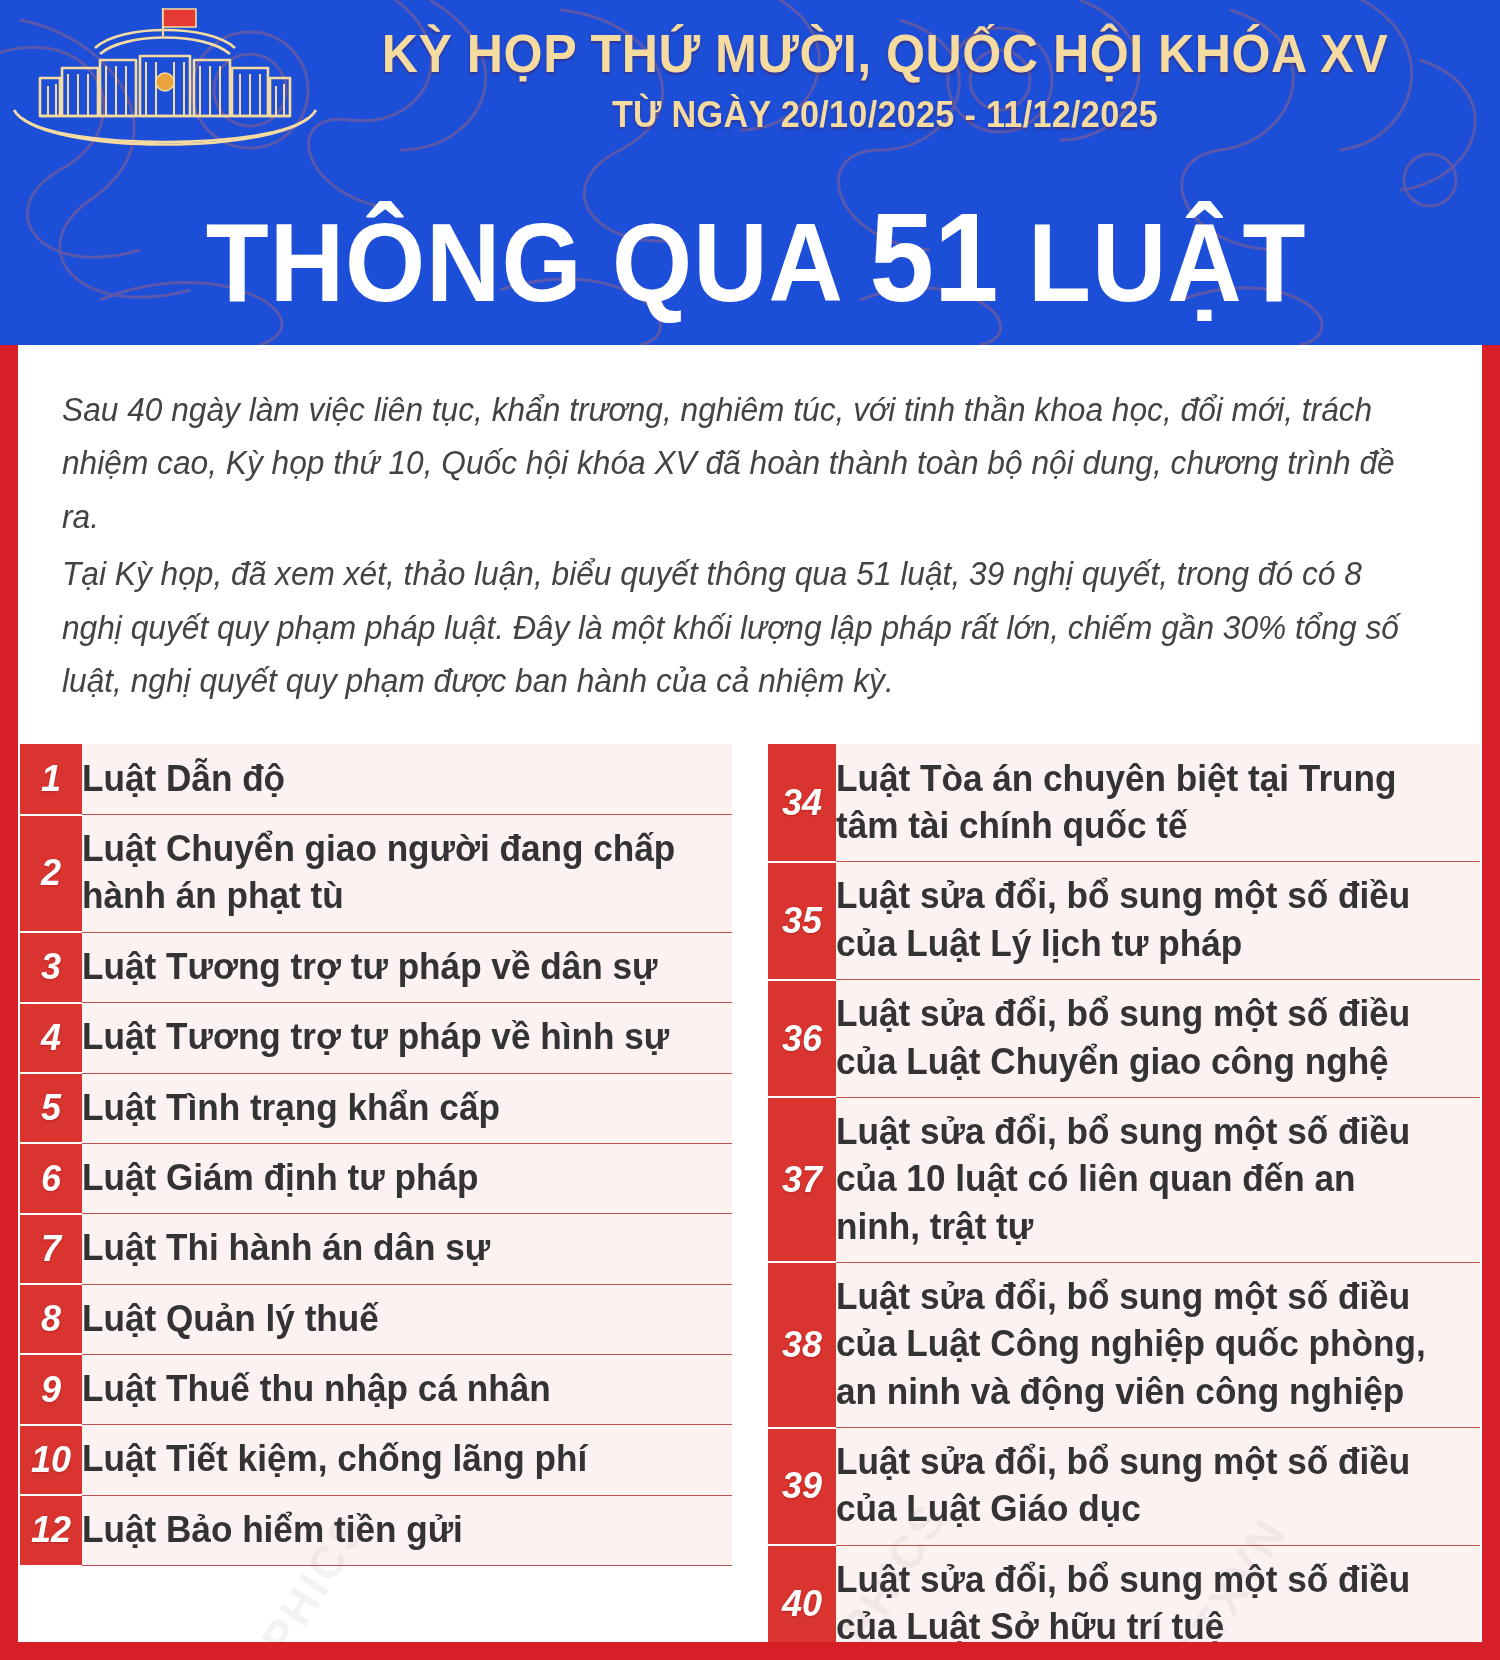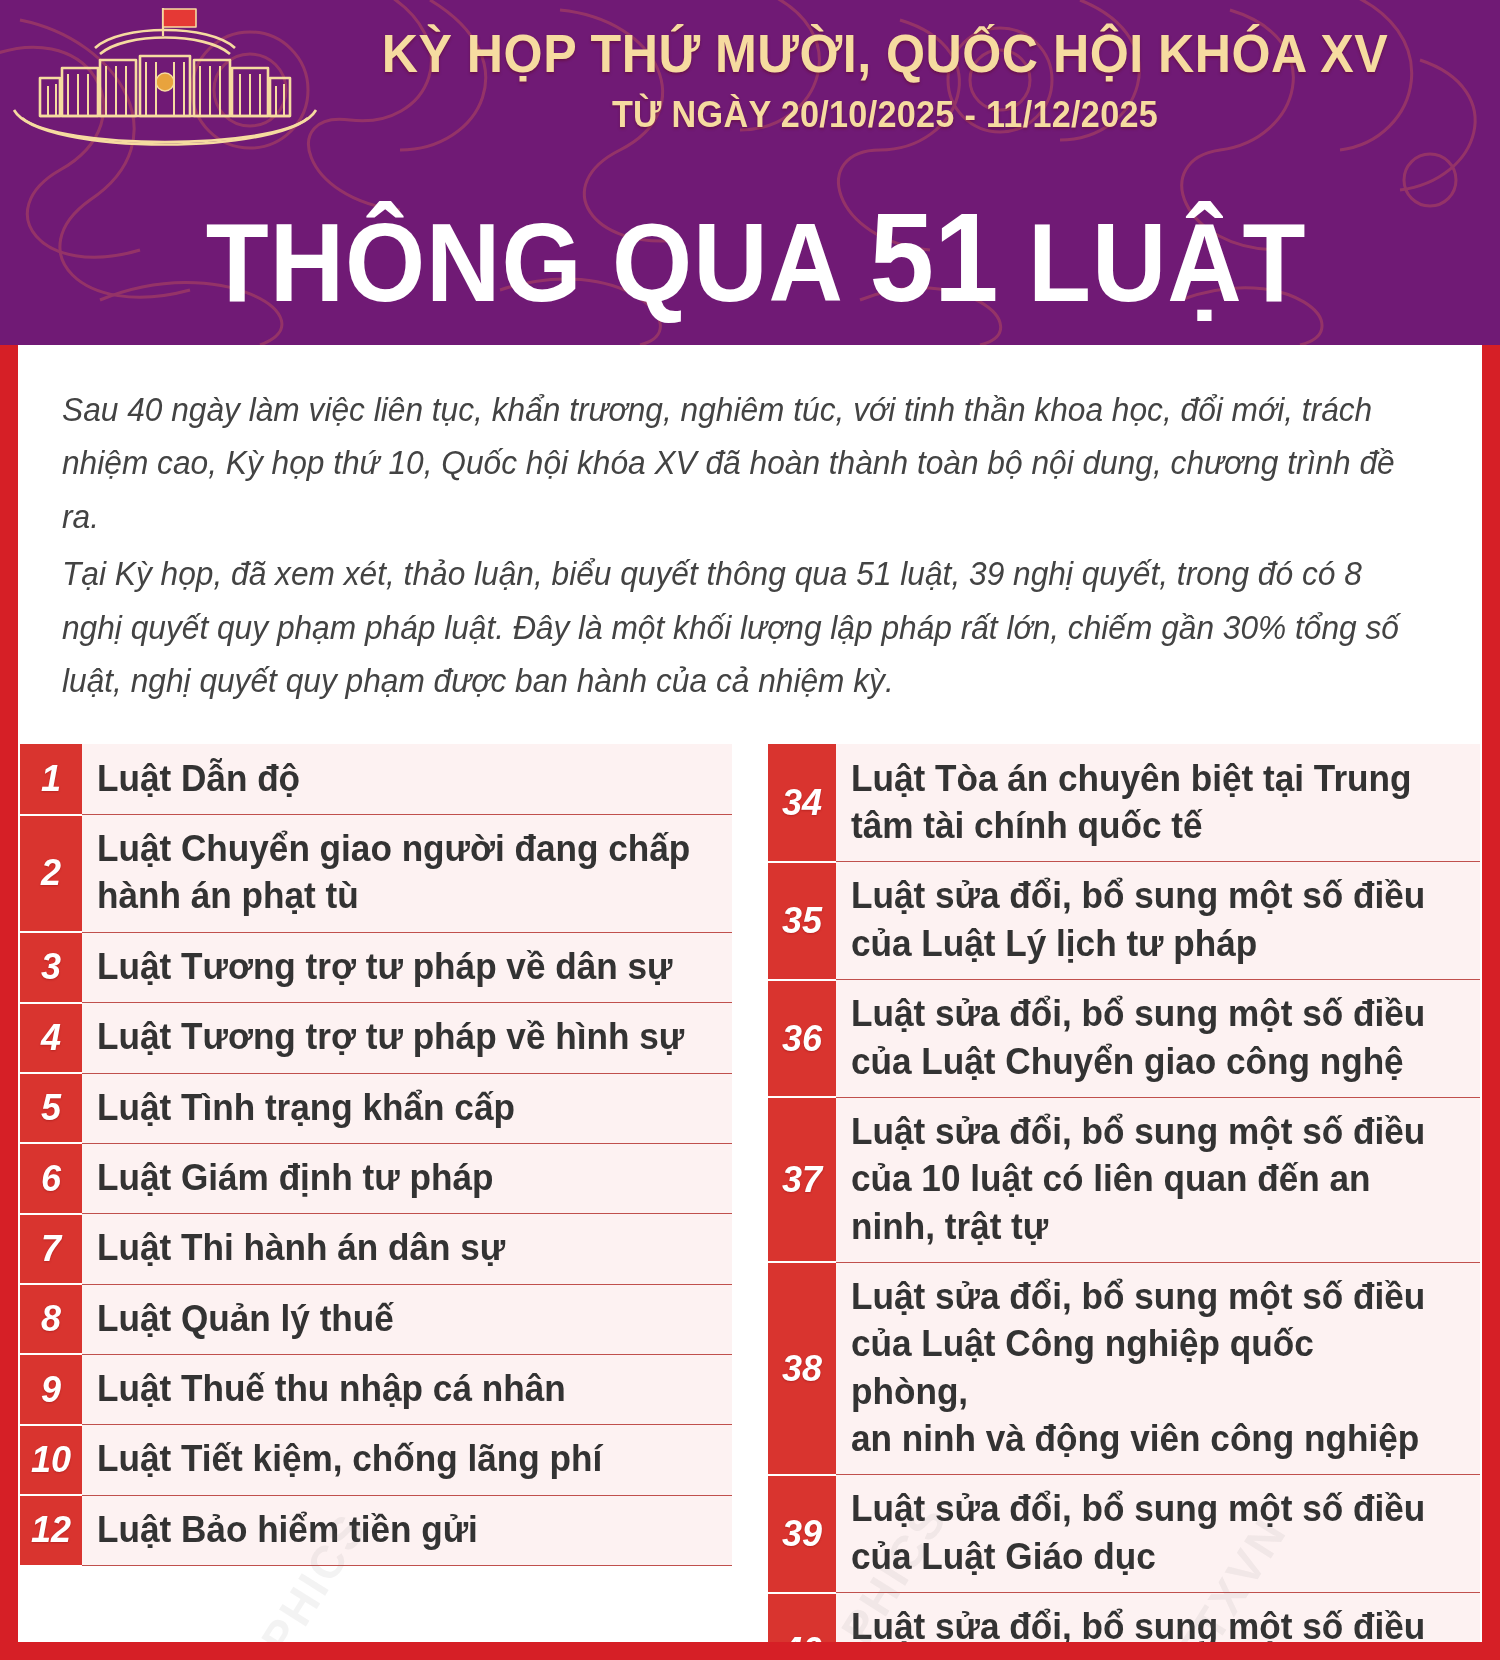--- a/index.html
+++ b/index.html
@@ -9,21 +9,21 @@
     background:#ffffff;
     overflow:hidden;
     position:relative;
   }
 
   
   .header {
     position:relative;
     width:1500px;
     height:345px;
-    background:#701a75;
+    background:#1d4ed8;
     overflow:hidden;
   }
   .header-swirls {
     position:absolute; inset:0;
     opacity:.55;
     pointer-events:none;
   }
   .header-top {
     position:relative;
     height:170px;
@@ -148,21 +148,21 @@
     font-size:36px;
     text-align:center;
     vertical-align:middle;
     padding:0 6px;
     line-height:1;
     border-bottom:2px solid #ffffff;
     text-shadow:0 1px 2px rgba(120,10,10,.35);
   }
   .text-cell {
     background:#fdf2f2;
-    padding:10px 10px 12px 15px;
+    padding:10px 10px 12px 0;
     vertical-align:middle;
     border-bottom:1.5px solid #c0504d;
     border-top:1.5px solid #fdf2f2;
   }
   .law-text {
     font-family:"Liberation Sans", sans-serif;
     font-weight:bold;
     font-size:37px;
     line-height:1.28;
     color:#333333;

